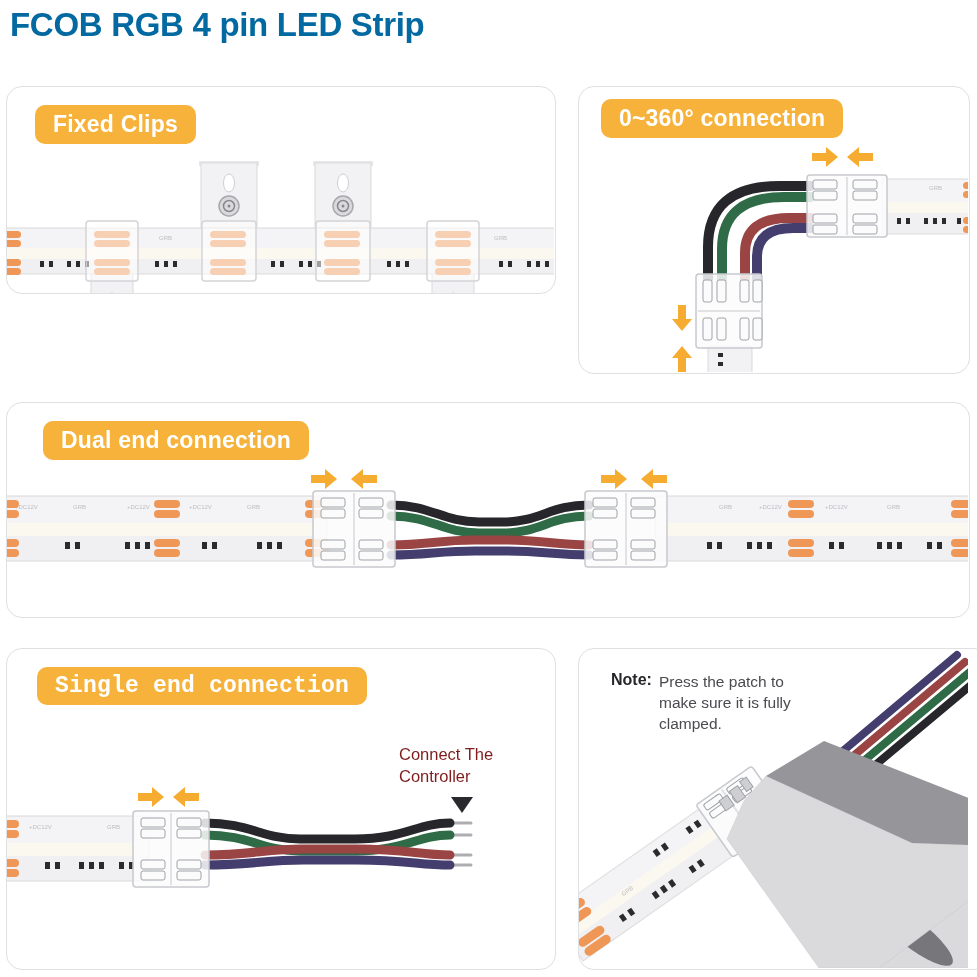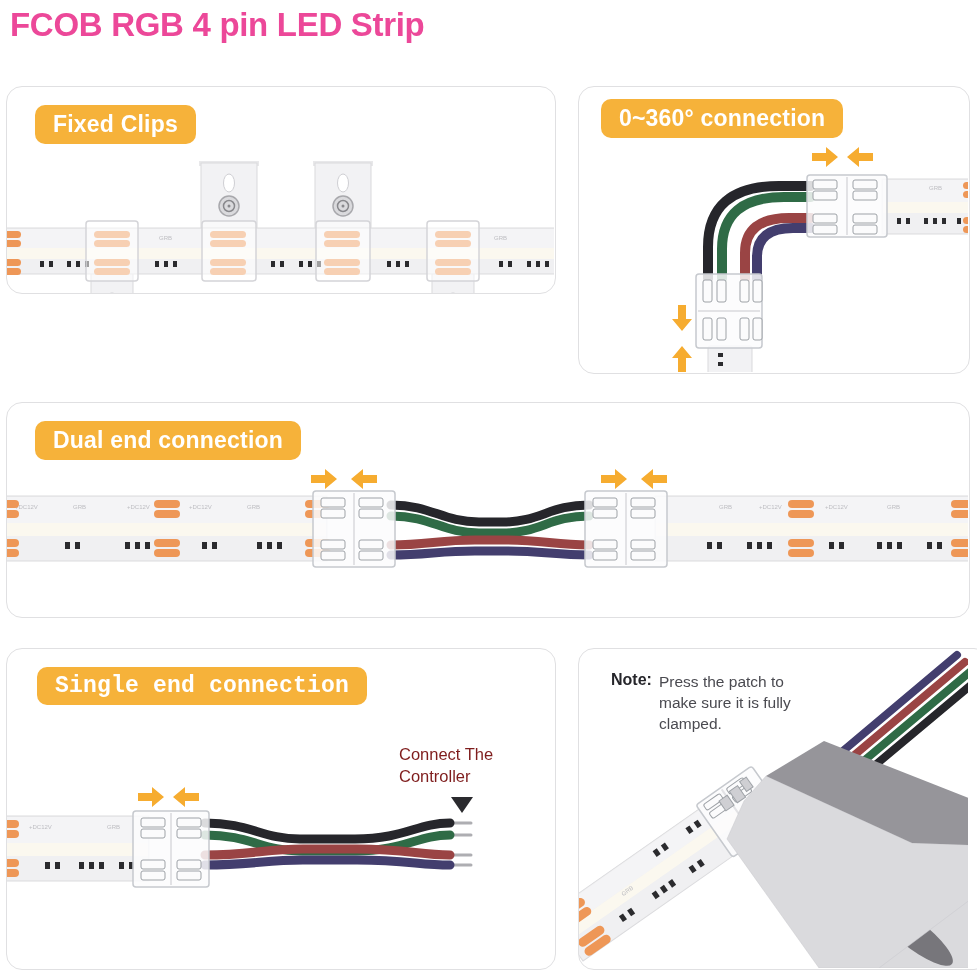--- a/index.html
+++ b/index.html
@@ -2,21 +2,21 @@
 <html><head>
 <meta charset="utf-8">
 <style>
   html,body { margin:0; padding:0; }
   body {
     width:977px; height:977px; background:#ffffff; position:relative;
     font-family:"Liberation Sans", sans-serif; overflow:hidden;
   }
   .page-title {
     position:absolute; left:10px; top:6px; margin:0;
-    font-size:33px; font-weight:bold; color:#ec4899; letter-spacing:-0.3px;
+    font-size:33px; font-weight:bold; color:#0369a1; letter-spacing:-0.3px;
   }
   .panel {
     position:absolute; background:#ffffff; border:1.5px solid #E0E0E2;
     border-radius:16px; overflow:hidden; box-sizing:border-box;
   }
   #panel-fixed-clips { left:6px;   top:86px;  width:550px; height:208px; }
   #panel-360        { left:578px; top:86px;  width:392px; height:288px;padding-left:40px; }
   #panel-dual       { left:6px;   top:402px; width:964px; height:216px; }
   #panel-single     { left:6px;   top:648px; width:550px; height:322px; }
   #panel-note       { left:578px; top:648px; width:412px; height:322px; }
@@ -227,21 +227,21 @@
     </g>
 
     <polygon class="arrow" transform="translate(233,60)" points="0,6 14,6 14,0 26,10 14,20 14,14 0,14"></polygon>
     <polygon class="arrow" transform="translate(268,60)" points="26,6 12,6 12,0 0,10 12,20 12,14 26,14"></polygon>
     <polygon class="arrow" transform="translate(93,218)" points="6,0 6,14 0,14 10,26 20,14 14,14 14,0"></polygon>
     <polygon class="arrow" transform="translate(93,259)" points="6,26 6,12 0,12 10,0 20,12 14,12 14,26"></polygon>
   </svg>
 </section>
 
 <section class="panel" id="panel-dual">
-  <div class="badge" style="left:28px; top:18px;">Dual end connection</div>
+  <div class="badge" style="left:36px; top:18px;">Dual end connection</div>
   <svg width="961" height="213" viewBox="0 0 961 213">
 
     <g>
       <rect class="strip-base" x="-4" y="93" width="324" height="65"></rect>
       <rect class="row-top" x="-3" y="94" width="322" height="26"></rect>
       <rect class="row-glow" x="-3" y="120" width="322" height="13"></rect>
       <rect class="row-bottom" x="-3" y="133" width="322" height="24"></rect>
       <text class="slabel" x="8" y="106">+DC12V</text>
       <text class="slabel" x="66" y="106">GRB</text>
       <text class="slabel" x="120" y="106">+DC12V</text>

